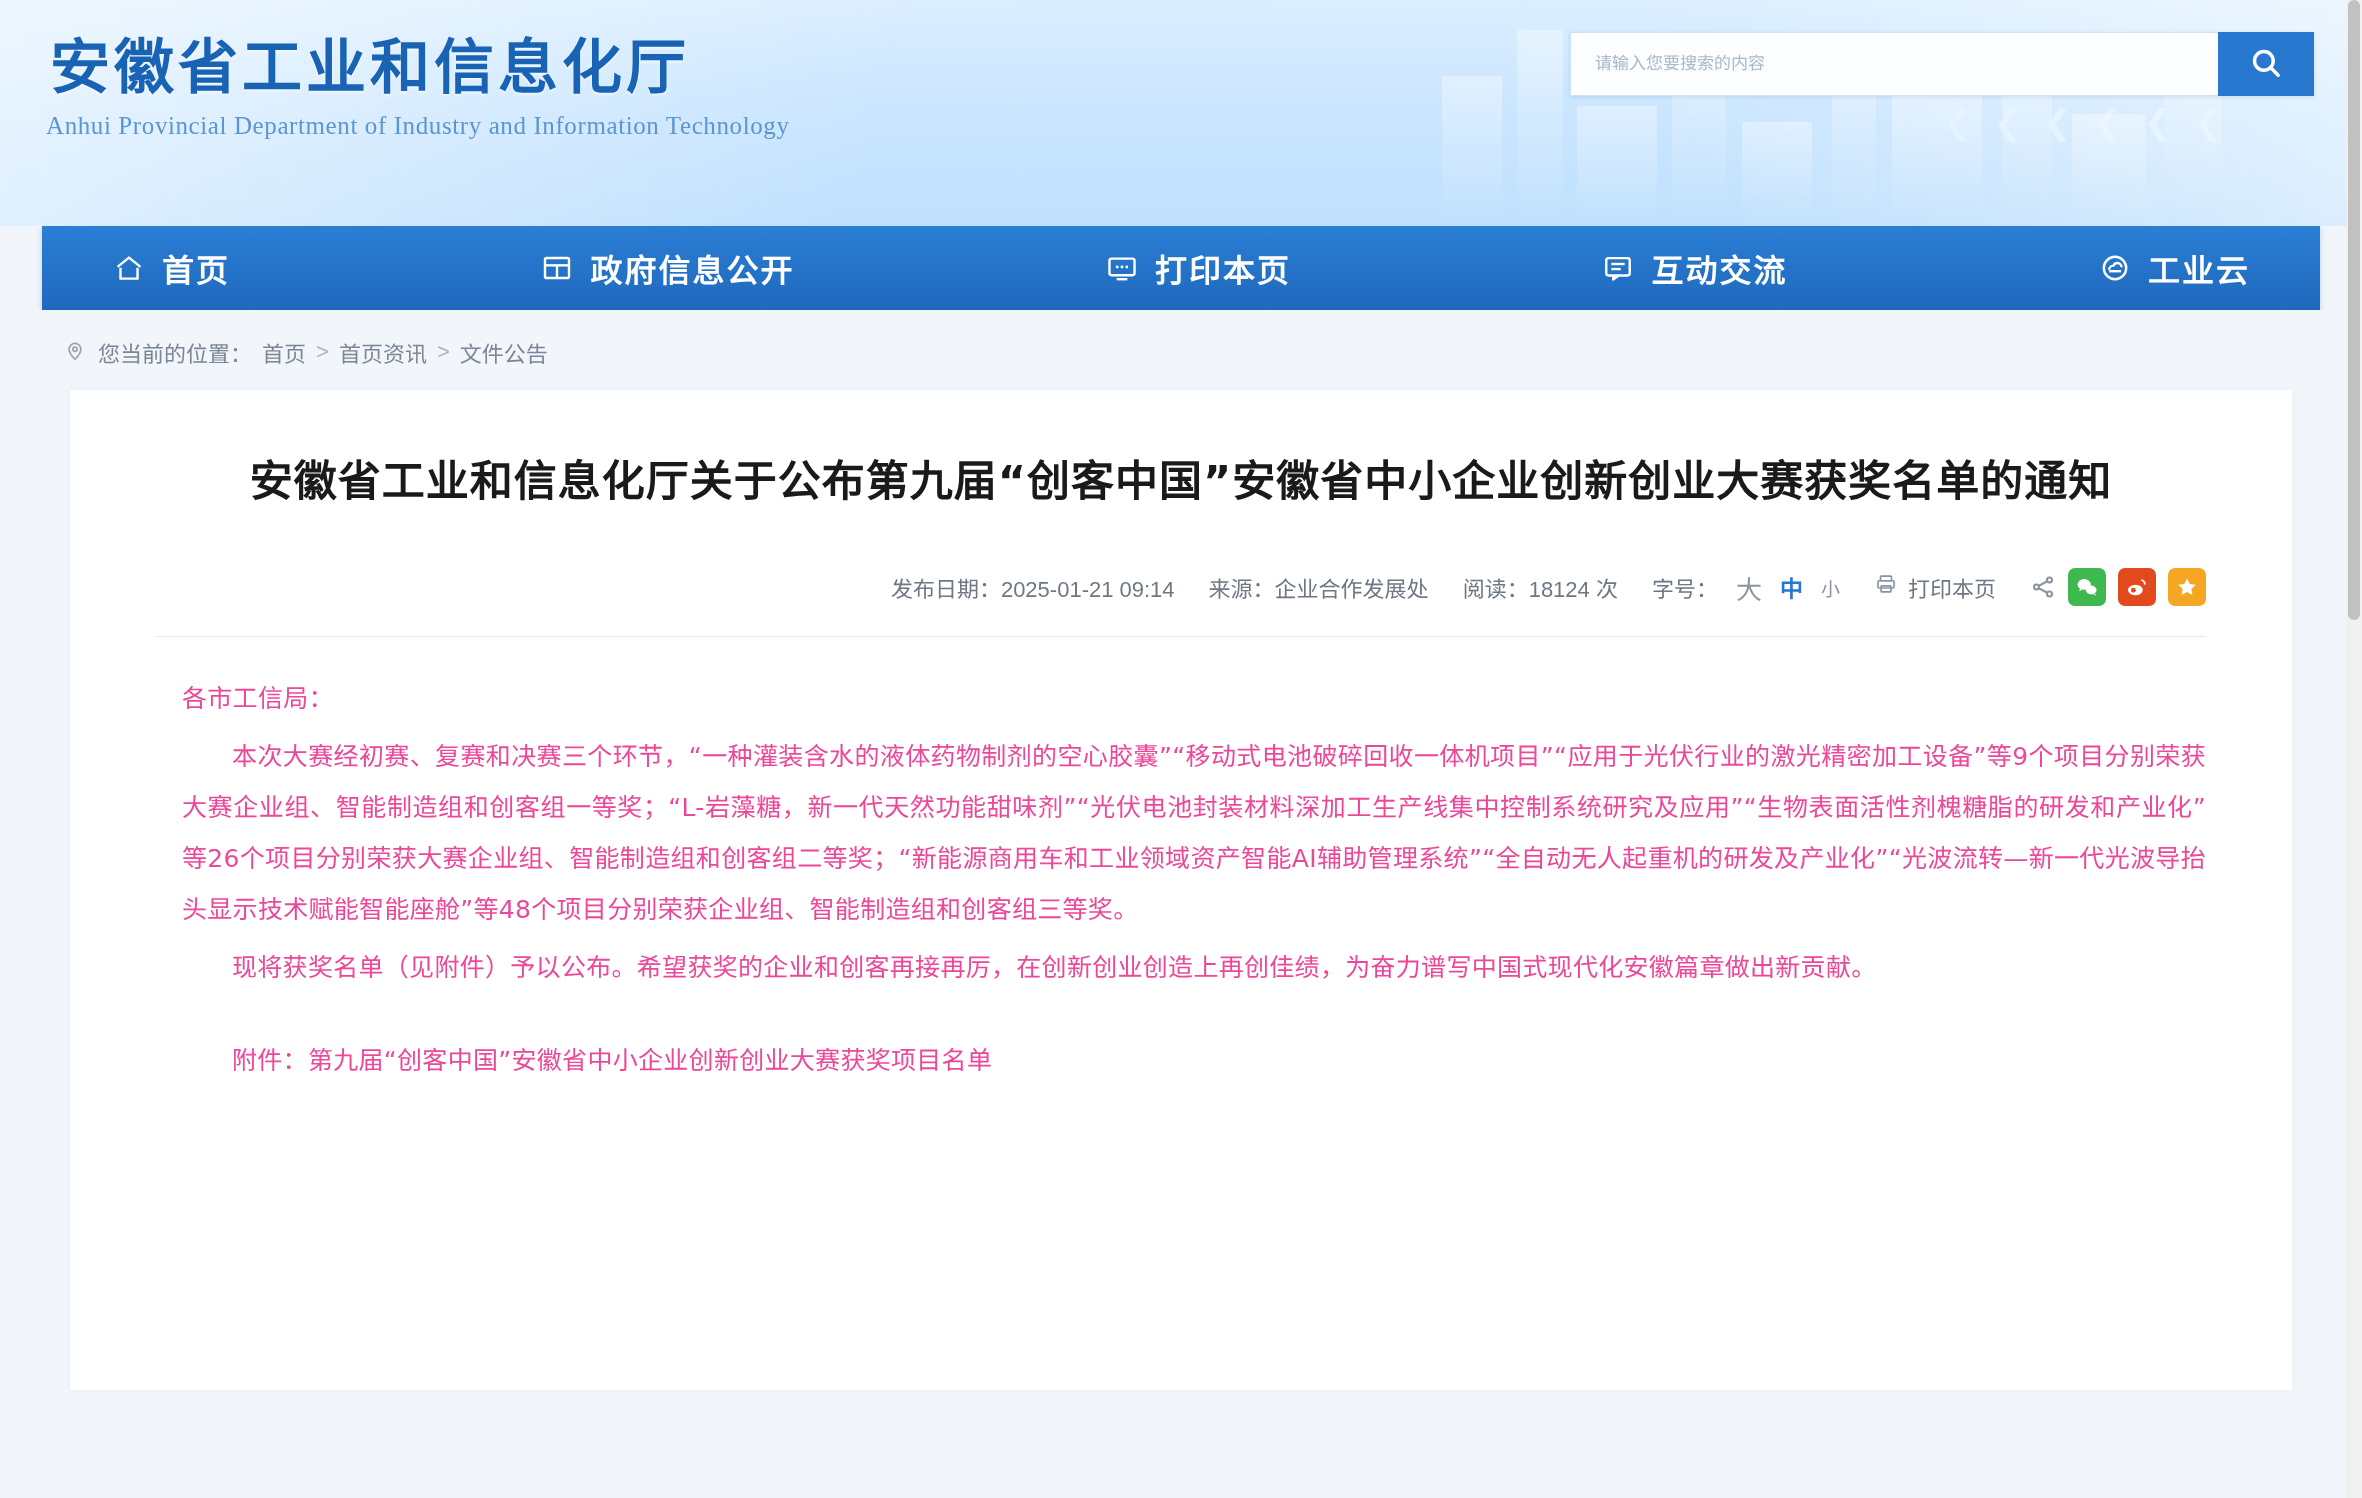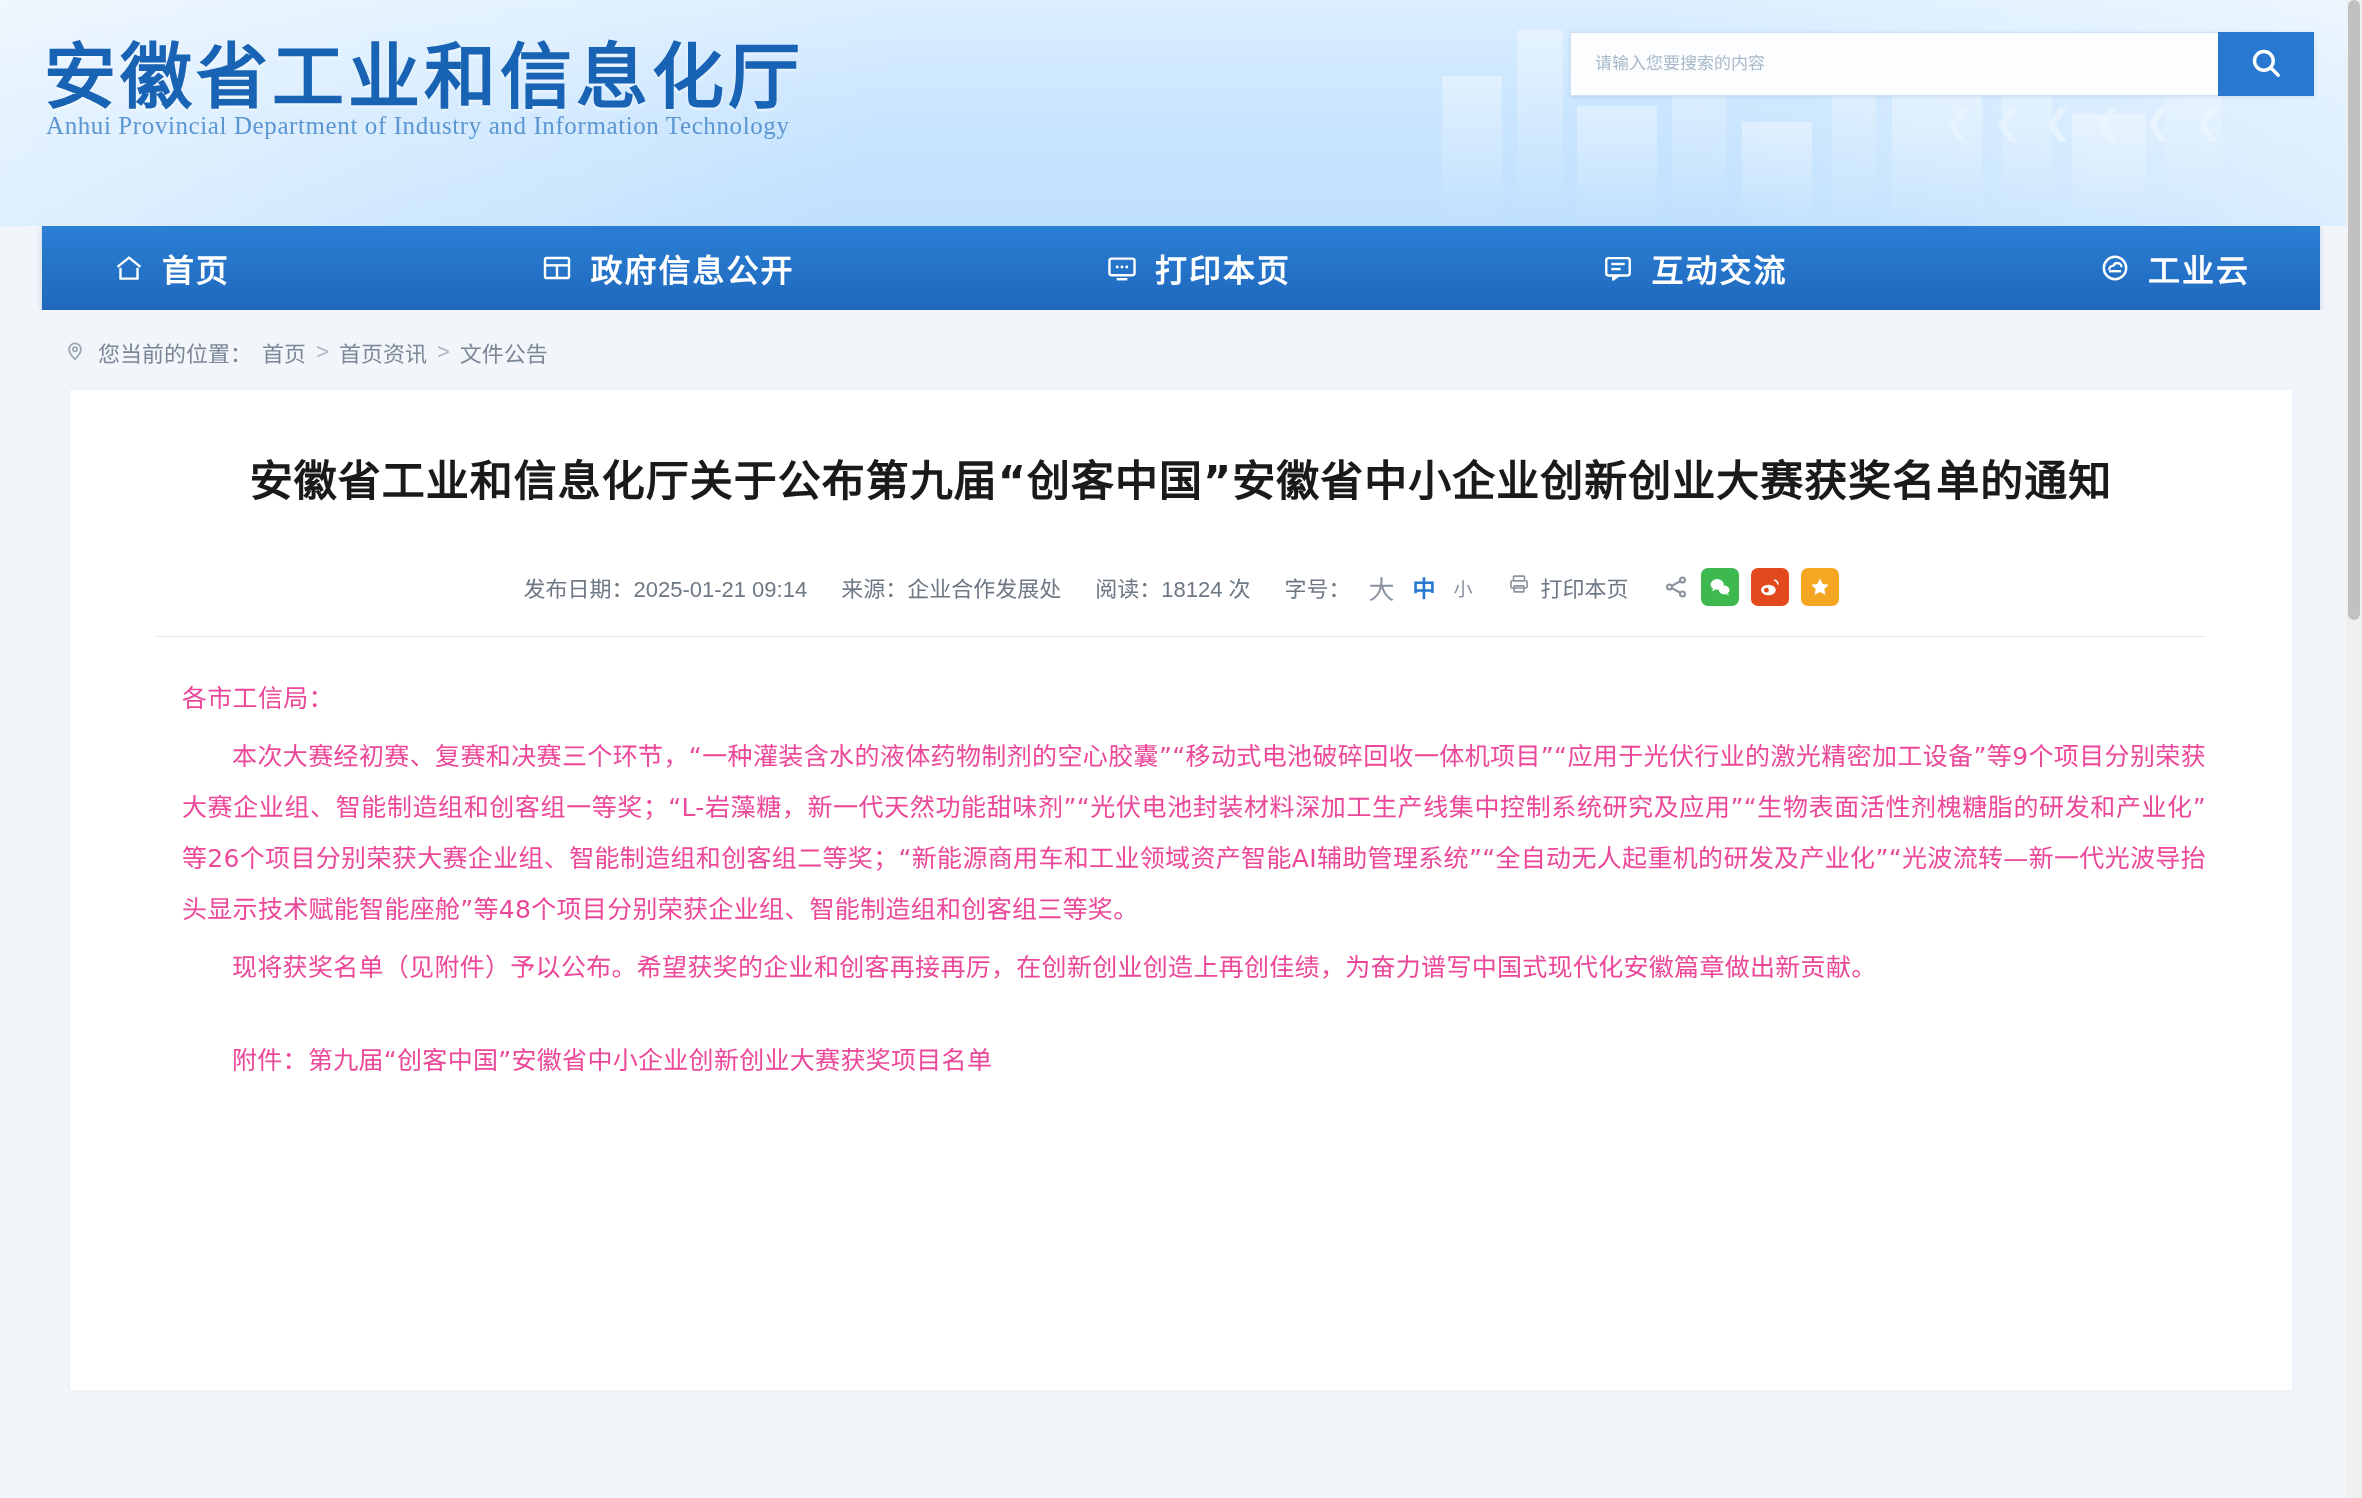--- a/index.html
+++ b/index.html
@@ -44,22 +44,22 @@
   }
   .chev {
     position: absolute;
     color: #ffffff;
     opacity: .75;
     font-size: 34px;
     font-weight: bold;
   }
   .site-title {
     position: absolute;
-    left: 44px; top: 18px;
-    font-size: 72px;
+    left: 50px; top: 18px;
+    font-size: 60px;
     font-weight: bold;
     letter-spacing: 4px;
     color: #1963b4;
     text-shadow: 0 2px 3px rgba(255,255,255,.6);
     font-family: "DejaVu Sans", "Liberation Sans", sans-serif;
   }
   .site-subtitle {
     position: absolute;
     left: 46px; top: 112px;
     font-size: 25px;
@@ -157,21 +157,21 @@
     line-height: 1.45;
     font-weight: bold;
     color: #1a1a1a;
     letter-spacing: 1px;
     margin: 14px 40px 0 40px;
     font-family: "DejaVu Sans", "Liberation Sans", sans-serif;
   }
   .meta-row {
     display: flex;
     align-items: center;
-    justify-content: center;
+    justify-content: flex-end;
     gap: 34px;
     margin-top: 56px;
     font-size: 22px;
     color: #6d7884;
     flex-wrap: nowrap;
   }
   .meta-item { white-space: nowrap; }
   .fontsize-group { display: flex; align-items: center; gap: 18px; }
   .fs-btn { cursor: pointer; color: #8a949f; }
   .fs-btn.big { font-size: 26px; }

